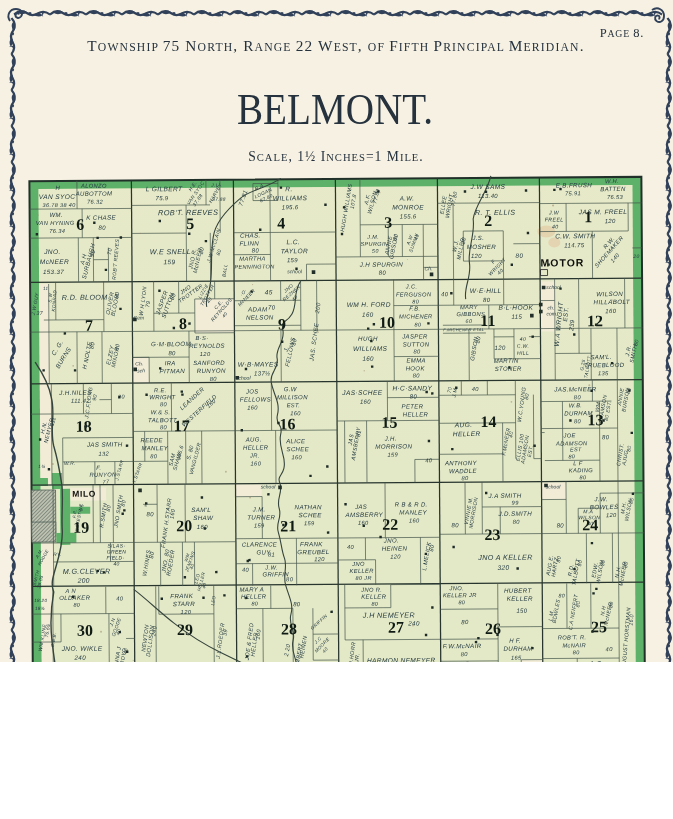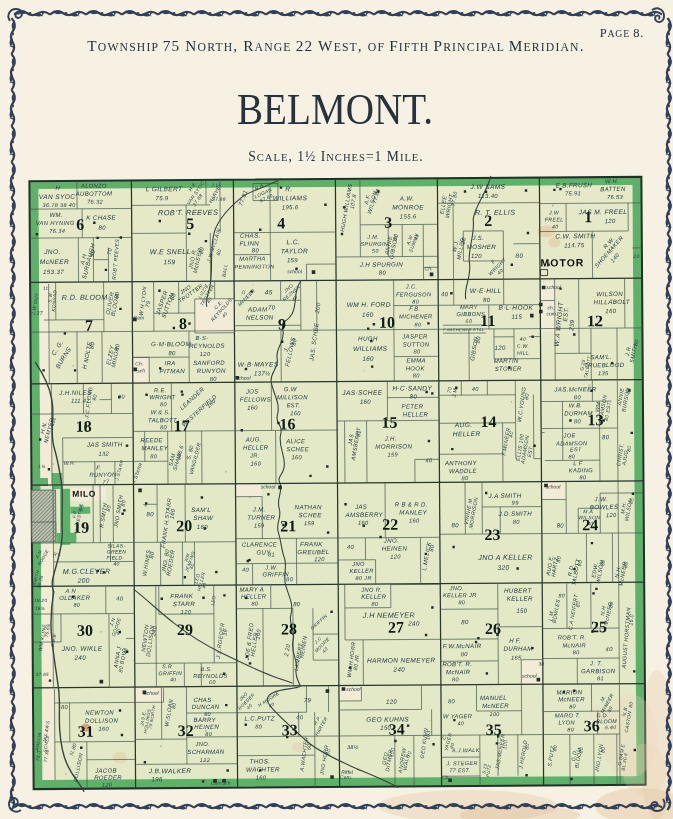--- a/index.html
+++ b/index.html
@@ -1,12 +1,12 @@
 <!DOCTYPE html>
-<html><head><meta charset="utf-8"><style>html,body{margin:0;padding:0;background:#fff}#pg{width:673px;height:819px;position:relative;overflow:hidden}</style></head><body>
+<html><head><meta charset="utf-8"><style>html,body{margin:0;padding:0;background:#fff}#pg{width:673px;height:662px;position:relative;overflow:hidden}</style></head><body>
 <div id="pg">
 <svg width="673" height="819" viewBox="0 0 673 819">
 <defs>
 <g id="bt">
           <path d="M0,4.8 C4,2.2 9,1.8 13,3.8 C16,5.4 20,5.8 24,4 C28,2.2 32,2.6 36,4.8" stroke="#31415a" stroke-width="1.7" fill="none"></path>
           <path d="M3.2,3.4 q5,-2.8 9.8,-0.4 q-4.6,3.2 -9.8,0.4" fill="#31415a"></path>
           <path d="M19,4.8 q5,2.6 9.8,0.6 q-4.6,-3.2 -9.8,-0.6" fill="#31415a"></path>
           <path d="M13.6,4.4 q2,-2.6 4,-0.7 q-1.8,2.4 -4,0.7" fill="#31415a"></path>
           <path d="M29.5,3 a1.8,1.8 0 1 0 0.2,3.6 a1.1,1.1 0 1 1 -0.1,-2.2" fill="#31415a"></path>
         </g>

